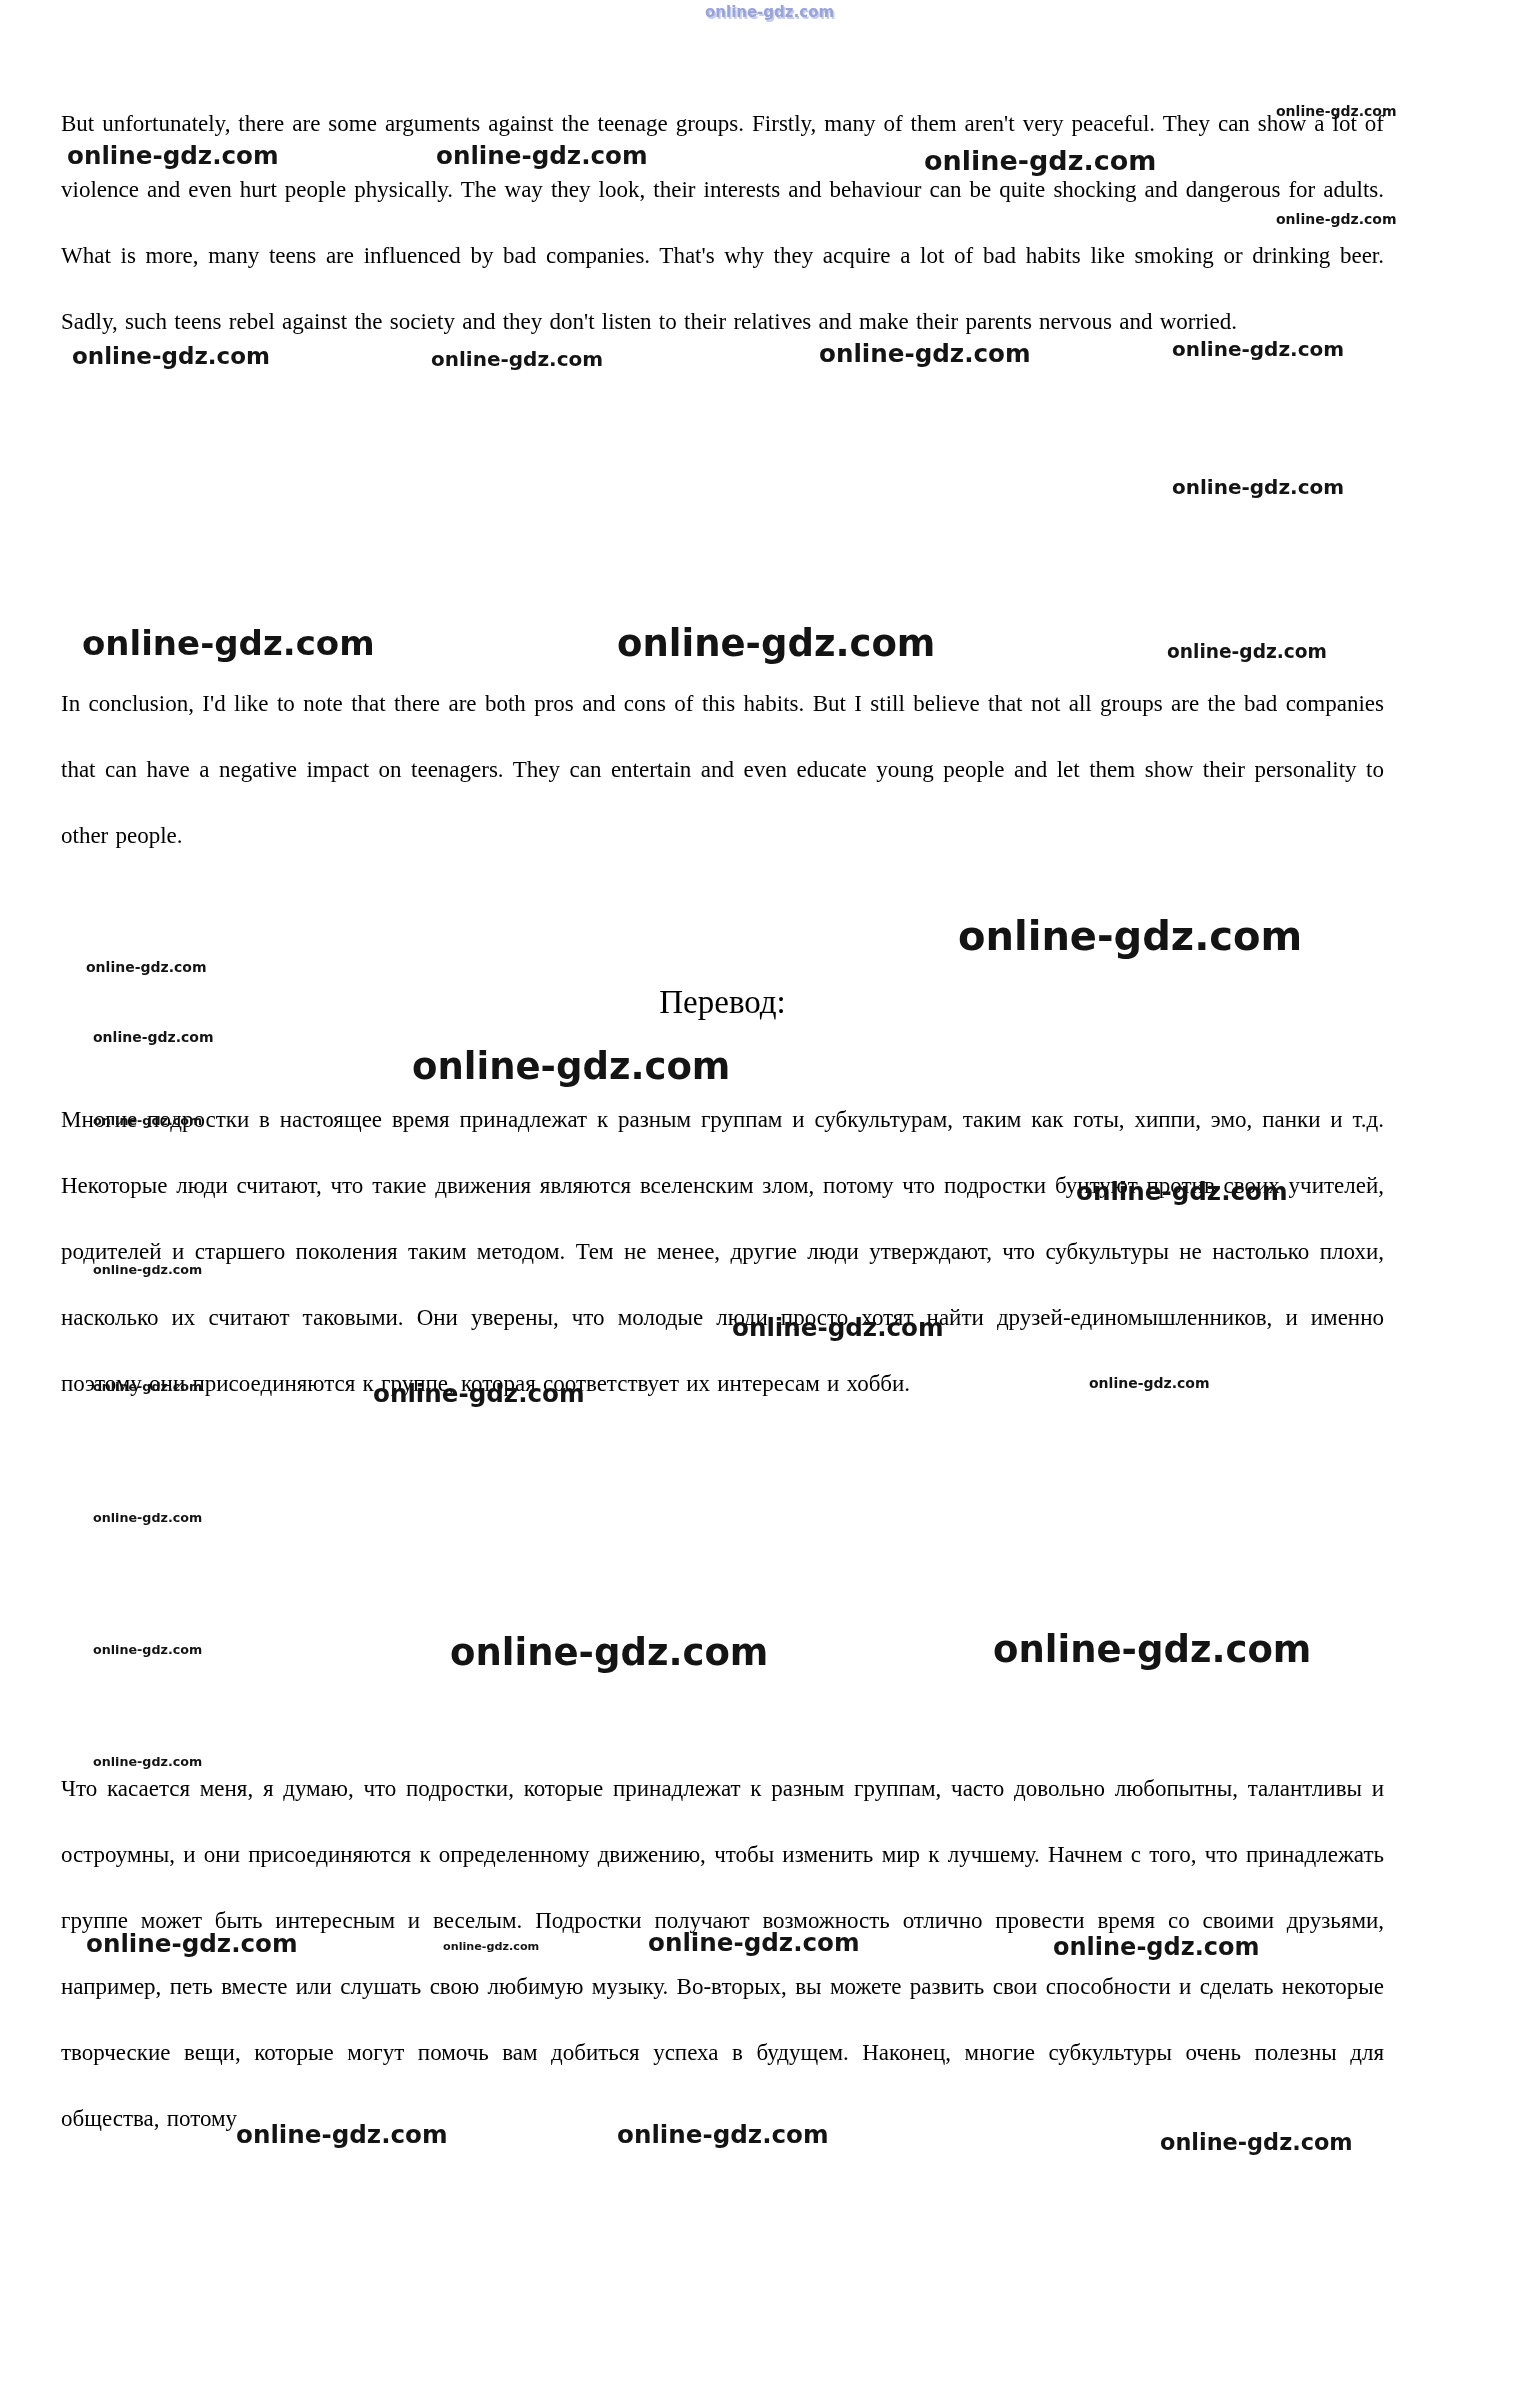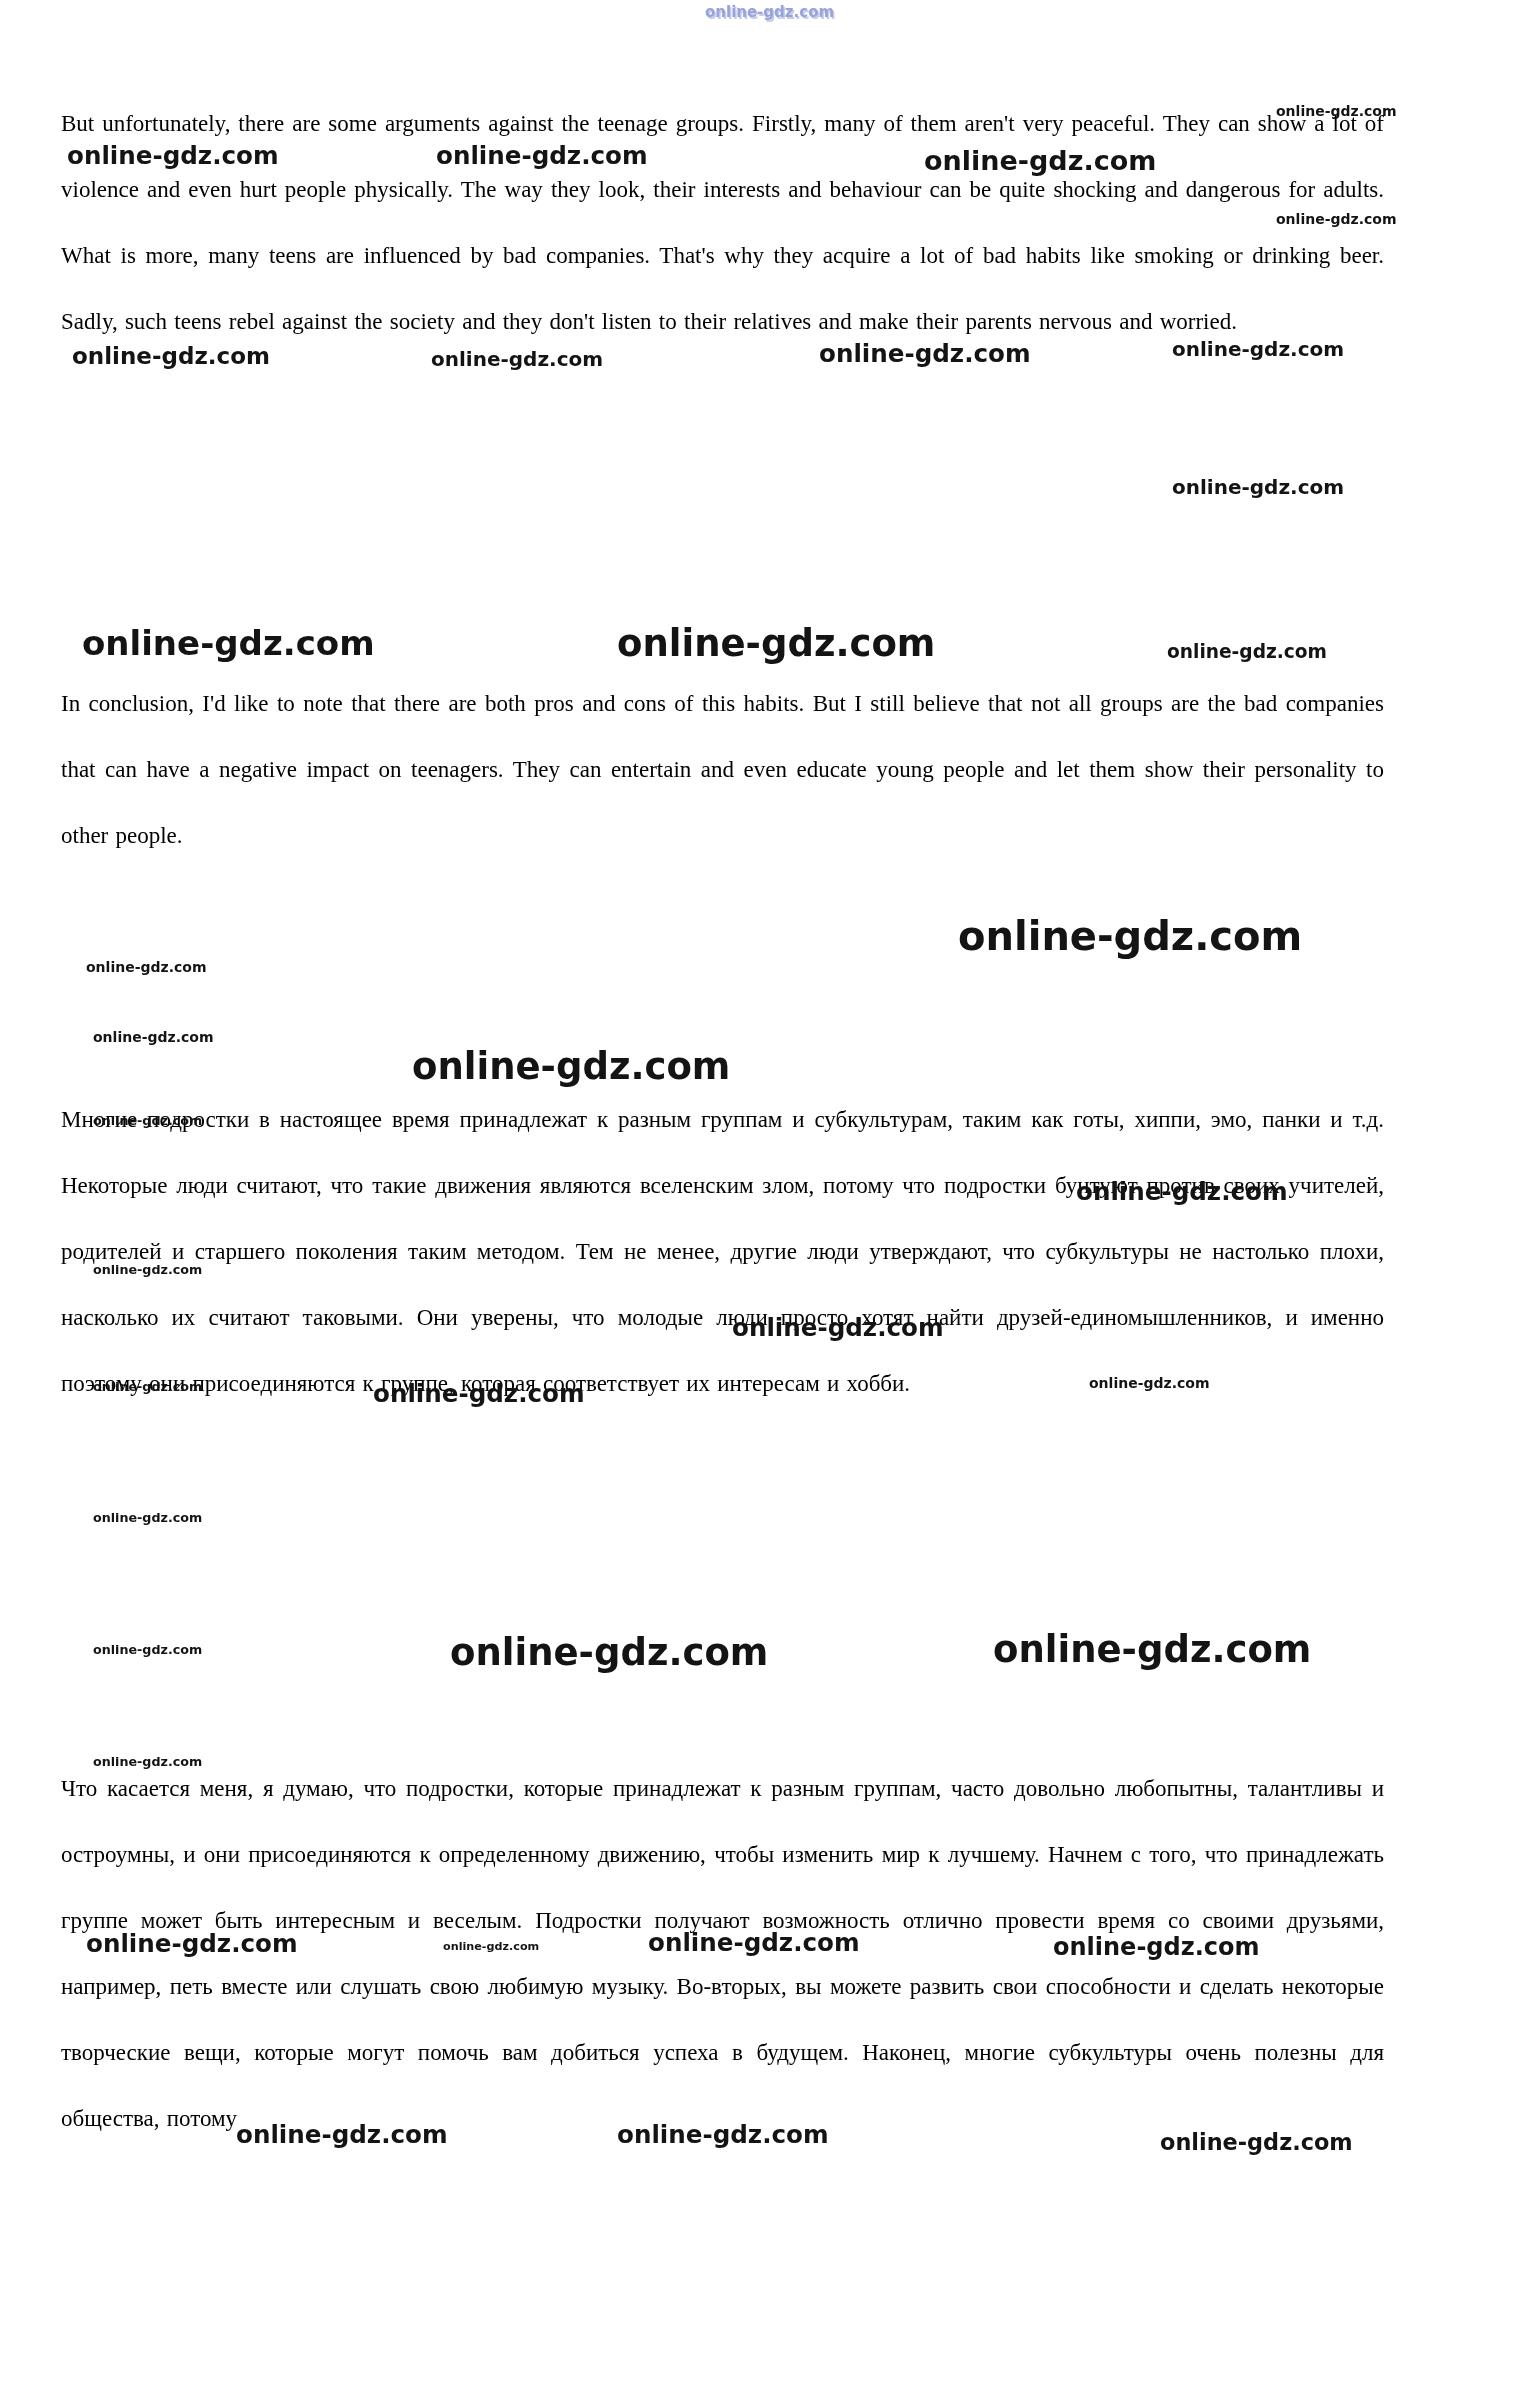--- a/index.html
+++ b/index.html
@@ -107,20 +107,21 @@
       <span class="wm" style="left: 236px; top: 2123px; font-size: 24.6px;">online-gdz.com</span>
       <span class="wm" style="left: 617px; top: 2123px; font-size: 24.6px;">online-gdz.com</span>
       <span class="wm" style="left: 1160px; top: 2131px; font-size: 22.4px;">online-gdz.com</span>
     </div>
 
   <div class="content">
     <p class="para en1">But unfortunately, there are some arguments against the teenage groups. Firstly, many of them aren't very peaceful. They can show a lot of violence and even hurt people physically. The way they look, their interests and behaviour can be quite shocking and dangerous for adults. What is more, many teens are influenced by bad companies. That's why they acquire a lot of bad habits like smoking or drinking beer. Sadly, such teens rebel against the society and they don't listen to their relatives and make their parents nervous and worried.</p>
 
     <p class="para en2">In conclusion, I'd like to note that there are both pros and cons of this habits. But I still believe that not all groups are the bad companies that can have a negative impact on teenagers. They can entertain and even educate young people and let them show their personality to other people.</p>
 
+    <div class="heading-translation">Перевод:</div>
 
     <p class="para ru1">Многие подростки в настоящее время принадлежат к разным группам и субкультурам, таким как готы, хиппи, эмо, панки и т.д. Некоторые люди считают, что такие движения являются вселенским злом, потому что подростки бунтуют против своих учителей, родителей и старшего поколения таким методом. Тем не менее, другие люди утверждают, что субкультуры не настолько плохи, насколько их считают таковыми. Они уверены, что молодые люди просто хотят найти друзей-единомышленников, и именно поэтому они присоединяются к группе, которая соответствует их интересам и хобби.</p>
 
     <p class="para ru2">Что касается меня, я думаю, что подростки, которые принадлежат к разным группам, часто довольно любопытны, талантливы и остроумны, и они присоединяются к определенному движению, чтобы изменить мир к лучшему. Начнем с того, что принадлежать группе может быть интересным и веселым. Подростки получают возможность отлично провести время со своими друзьями, например, петь вместе или слушать свою любимую музыку. Во-вторых, вы можете развить свои способности и сделать некоторые творческие вещи, которые могут помочь вам добиться успеха в будущем. Наконец, многие субкультуры очень полезны для общества, потому</p>
   </div>
 
 </div>
 
 
 </body></html>

